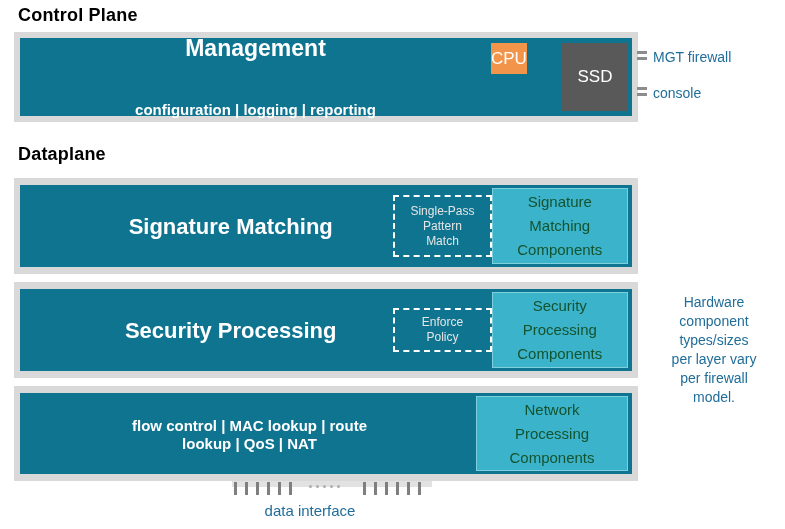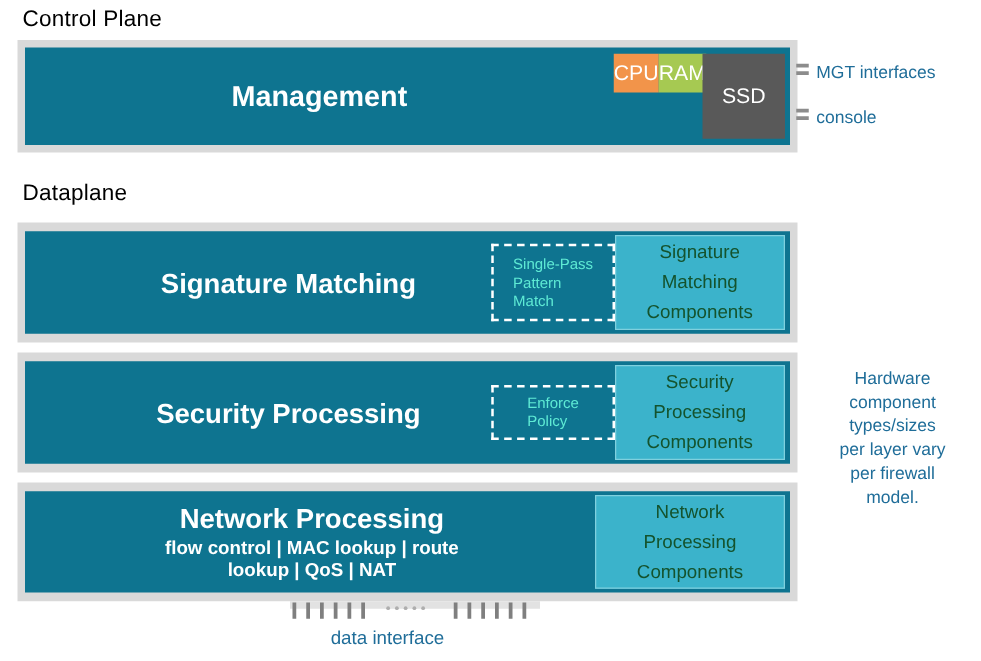--- a/index.html
+++ b/index.html
@@ -2,21 +2,21 @@
 <html style="--teal: #0e7490; --light-teal: #3bb3cb; --cpu-orange: #f2944a; --ram-green: #a6c952; --ssd-gray: #595959; --frame-gray: #d9d9d9; --label-blue: #1f6d99;"><head>
 <meta charset="utf-8">
 <style>
   html,body{margin:0;padding:0;background:#ffffff;}
   .stage{
     position:relative;width:785px;height:529px;background:#fff;
     font-family:"Liberation Sans","DejaVu Sans",sans-serif;
     overflow:hidden;
   }
   .heading{
-    position:absolute;left:18px;font-size:18px;font-weight:normal;color:#000;
+    position:absolute;left:18px;font-size:18px;font-weight:bold;color:#000;
     line-height:22px;letter-spacing:.2px;
   }
   
   .frame{
     position:absolute;left:14px;width:624px;background:var(--frame-gray,#d9d9d9);
     box-sizing:border-box;
   }
   .teal{
     background:var(--teal,#0e7490);width:100%;height:100%;box-sizing:border-box;
     color:#fff;display:flex;
@@ -44,22 +44,22 @@
   .layer{height:96px;padding:7px 6px;}
   .layer-1{top:178px;}
   .layer-2{top:282px;}
   .layer-3{top:386px;height:95px;}
   .layer-text{width:363px;display:flex;flex-direction:column;justify-content:center;text-align:center;padding-left:48px;}
   .layer-title{font-size:22px;font-weight:bold;line-height:25px;}
   .layer-sub{font-size:15px;font-weight:bold;line-height:18px;margin-top:3px;}
   .prelines{white-space:pre-line;}
   .dashed{
     align-self:center;width:109px;box-sizing:border-box;border:2px dashed #ffffff;
-    display:flex;align-items:center;justify-content:center;text-align:left;
-    font-size:12px;line-height:15px;color:#5eead4;
+    display:flex;align-items:center;justify-content:center;text-align:center;
+    font-size:12px;line-height:15px;color:#e5e5e5;
   }
   .dashed-tall{height:62px;}
   .dashed-short{height:44px;}
   .component{
     margin:3px 4px 3px auto;width:152px;box-sizing:border-box;
     background:var(--light-teal,#3bb3cb);border:1px solid #7fd0de;
     display:flex;align-items:center;justify-content:center;text-align:center;
     font-size:15px;line-height:24px;color:#14532d;
   }
   
@@ -85,34 +85,34 @@
 <body>
 
 <div class="stage">
 
   <div class="heading" style="top:4px;">Control Plane</div>
 
   <div class="frame mgmt-frame">
     <div class="teal mgmt-inner">
       <div class="mgmt-text">
         <div class="box-title">Management</div>
+        <div class="box-sub">configuration | logging | reporting</div>
       </div>
       <div class="chip-col">
         <div class="chip cpu">CPU</div>
-        <div class="chip ram">RAM</div>
       </div>
       <div class="chip ssd">SSD</div>
     </div>
   </div>
 
   <div class="conn conn-mgt">
       <i></i>
       <i></i>
     </div>
-  <div class="port-label" style="top:49px;">MGT interfaces</div>
+  <div class="port-label" style="top:49px;">MGT firewall</div>
   <div class="conn conn-console">
       <i></i>
       <i></i>
     </div>
   <div class="port-label" style="top:85px;">console</div>
 
   <div class="heading" style="top:143px;">Dataplane</div>
 
   <div class="frame layer layer-1">
     <div class="teal">
@@ -137,21 +137,20 @@
 Policy</div>
       <div class="component prelines">Security
 Processing
 Components</div>
     </div>
   </div>
 
   <div class="frame layer layer-3">
     <div class="teal">
       <div class="layer-text">
-        <div class="layer-title">Network Processing</div>
         <div class="layer-sub prelines">flow control | MAC lookup | route
 lookup | QoS | NAT</div>
       </div>
       <div class="component prelines">Network
 Processing
 Components</div>
     </div>
   </div>
 
   <div class="side-note prelines">Hardware

